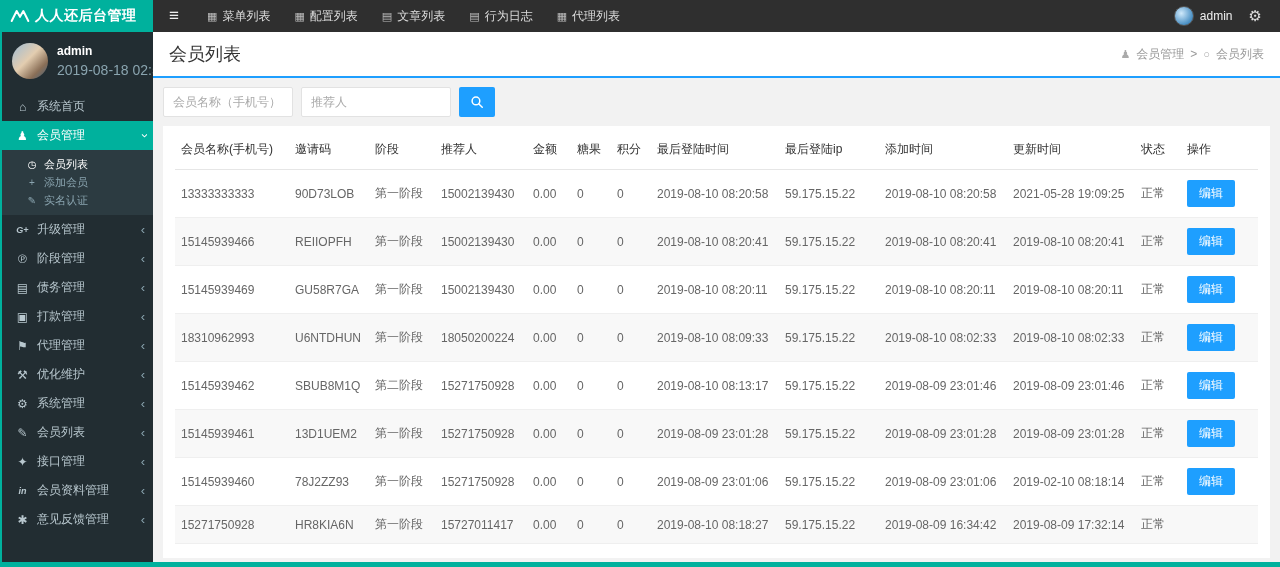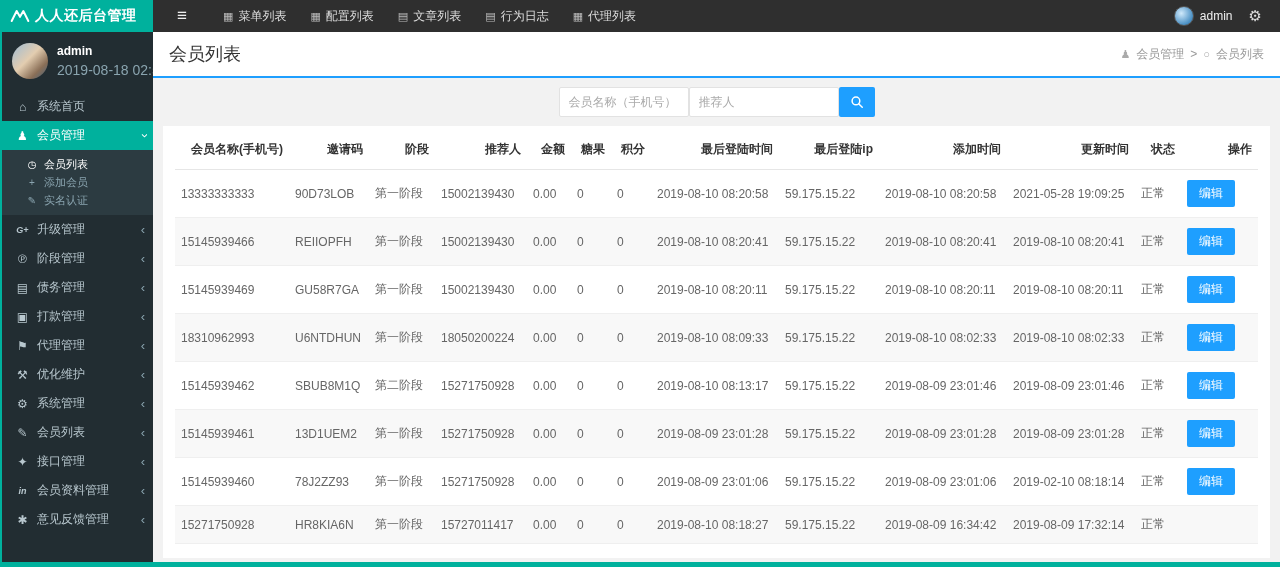--- a/index.html
+++ b/index.html
@@ -5,21 +5,21 @@
   * { box-sizing: border-box; }
   html,body { margin:0; padding:0; }
   body {
     width:1280px; height:567px; overflow:hidden; position:relative;
     background:#00b19d;
     font-family:"Liberation Sans","DejaVu Sans",sans-serif;
   }
   .app { position:absolute; left:2px; top:0; right:0; bottom:5px; background:#f2f2f2; overflow:hidden; }
 
   
-  .topbar { position:absolute; left:0; top:0; right:0; height:32px; background:#2f2f2f; display:flex; align-items:stretch; z-index:5;gap:8px; }
+  .topbar { position:absolute; left:0; top:0; right:0; height:32px; background:#2f2f2f; display:flex; align-items:stretch; z-index:5; }
   .logo { width:151px; background:#00b19d; color:#fff; display:flex; align-items:center; gap:5px; padding-left:8px; font-size:14px; font-weight:bold; letter-spacing:0.5px; }
   .hamburger { color:#eee; width:42px; text-align:center; line-height:32px; font-size:17px; cursor:pointer; }
   .top-menu { display:flex; align-items:center; }
   .top-item { display:flex; align-items:center; gap:5px; color:#ddd; font-size:12px; padding:0 12px; height:32px; cursor:pointer; text-decoration:none; }
   .top-item .tico { font-size:11px; color:#bbb; }
   .top-right { margin-left:auto; display:flex; align-items:center; gap:16px; padding-right:18px; }
   .top-user { display:flex; align-items:center; gap:6px; color:#eee; font-size:12px; cursor:pointer; }
   .avatar-sm { width:20px; height:20px; border-radius:50%; background:radial-gradient(circle at 35% 35%, #cfe9fb, #4a90c4 70%, #2b5f8a); border:1px solid #555; }
   .gear { color:#ddd; font-size:15px; cursor:pointer; }
 
@@ -45,30 +45,30 @@
   .smi.active { color:#fff; }
 
   
   .content { position:absolute; left:151px; top:32px; right:0; bottom:0; background:#f2f2f2; overflow:hidden; }
   .page-header { background:#fff; height:46px; border-bottom:2px solid #1E9FFF; display:flex; align-items:center; justify-content:space-between; padding:0 16px; }
   .page-title { font-size:18px; font-weight:normal; color:#333; margin:0; }
   .breadcrumb { display:flex; align-items:center; gap:6px; font-size:12px; color:#999; }
   .breadcrumb a { color:#999; text-decoration:none; cursor:pointer; }
   .bc-ic { font-size:11px; color:#aaa; }
   .page-body { padding:9px 10px 0; }
-  .search-row { display:flex; justify-content:center; margin-bottom:9px; }
+  .search-row { display:flex; justify-content:flex-start; gap:8px; margin-bottom:9px; }
   .search-row input { height:30px; border:1px solid #e2e2e2; border-radius:2px; background:#fff; padding:0 9px; font-size:12px; color:#333; font-family:inherit; }
   .search-row input::placeholder { color:#aaa; }
   .inp-name { width:130px; }
   .inp-ref  { width:150px; }
   .search-btn { width:36px; height:30px; background:#1E9FFF; border:none; border-radius:2px; display:flex; align-items:center; justify-content:center; cursor:pointer; }
 
   .table-card { background:#fff; padding:4px 12px 14px; }
   table { width:100%; border-collapse:collapse; table-layout:fixed; font-size:12px; }
-  th { text-align:right; color:#333; font-weight:bold; padding:11px 6px; border-bottom:1px solid #e6e6e6; white-space:nowrap; overflow:hidden; }
+  th { text-align:left; color:#333; font-weight:normal; padding:11px 6px; border-bottom:1px solid #e6e6e6; white-space:nowrap; overflow:hidden; }
   td { color:#666; padding:10px 6px; border-bottom:1px solid #efefef; white-space:nowrap; overflow:hidden; }
   tbody tr:nth-child(even) { background:#f8f8f8; }
   th:nth-child(1){width:114px} th:nth-child(2){width:80px} th:nth-child(3){width:66px}
   th:nth-child(4){width:92px} th:nth-child(5){width:44px} th:nth-child(6){width:40px}
   th:nth-child(7){width:40px} th:nth-child(8){width:128px} th:nth-child(9){width:100px}
   th:nth-child(10){width:128px} th:nth-child(11){width:128px} th:nth-child(12){width:46px}
   .edit-btn { background:#1E9FFF; color:#fff; border:none; border-radius:2px; font-size:12px; padding:5px 12px; cursor:pointer; font-family:inherit; }
 </style>
 </head>
 <body>

